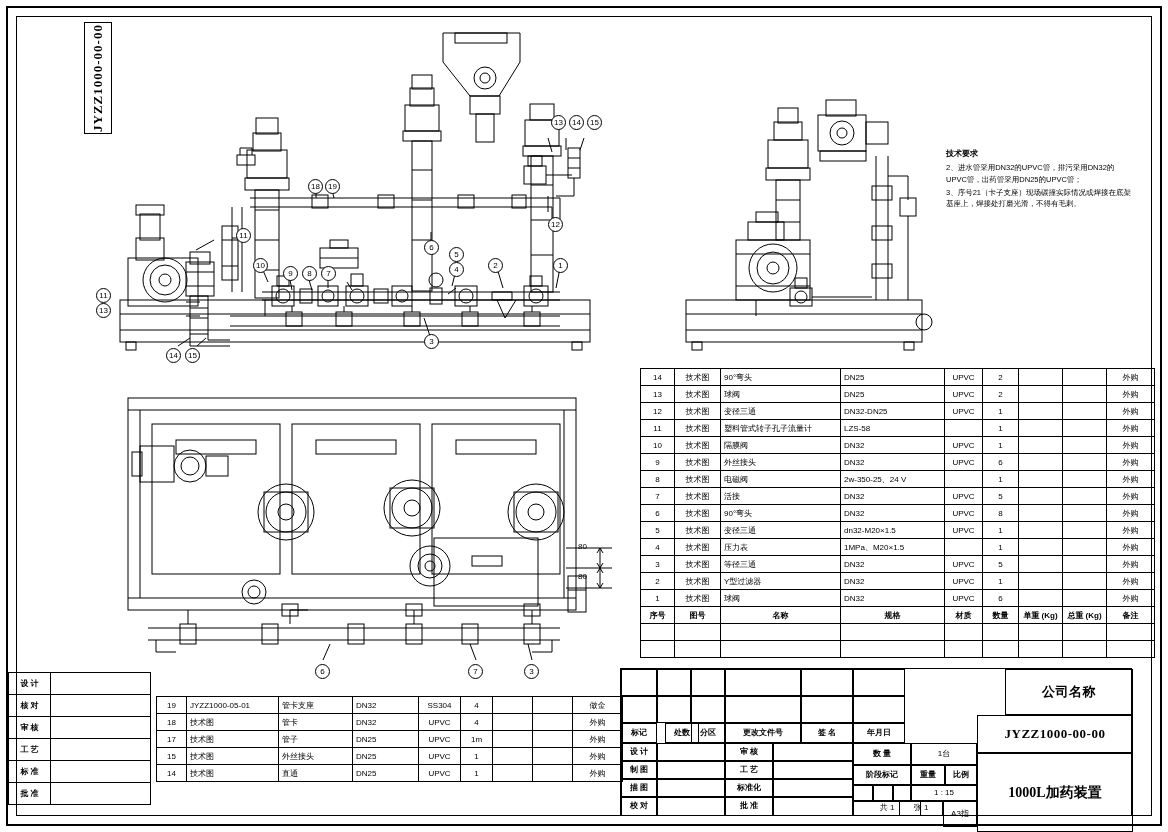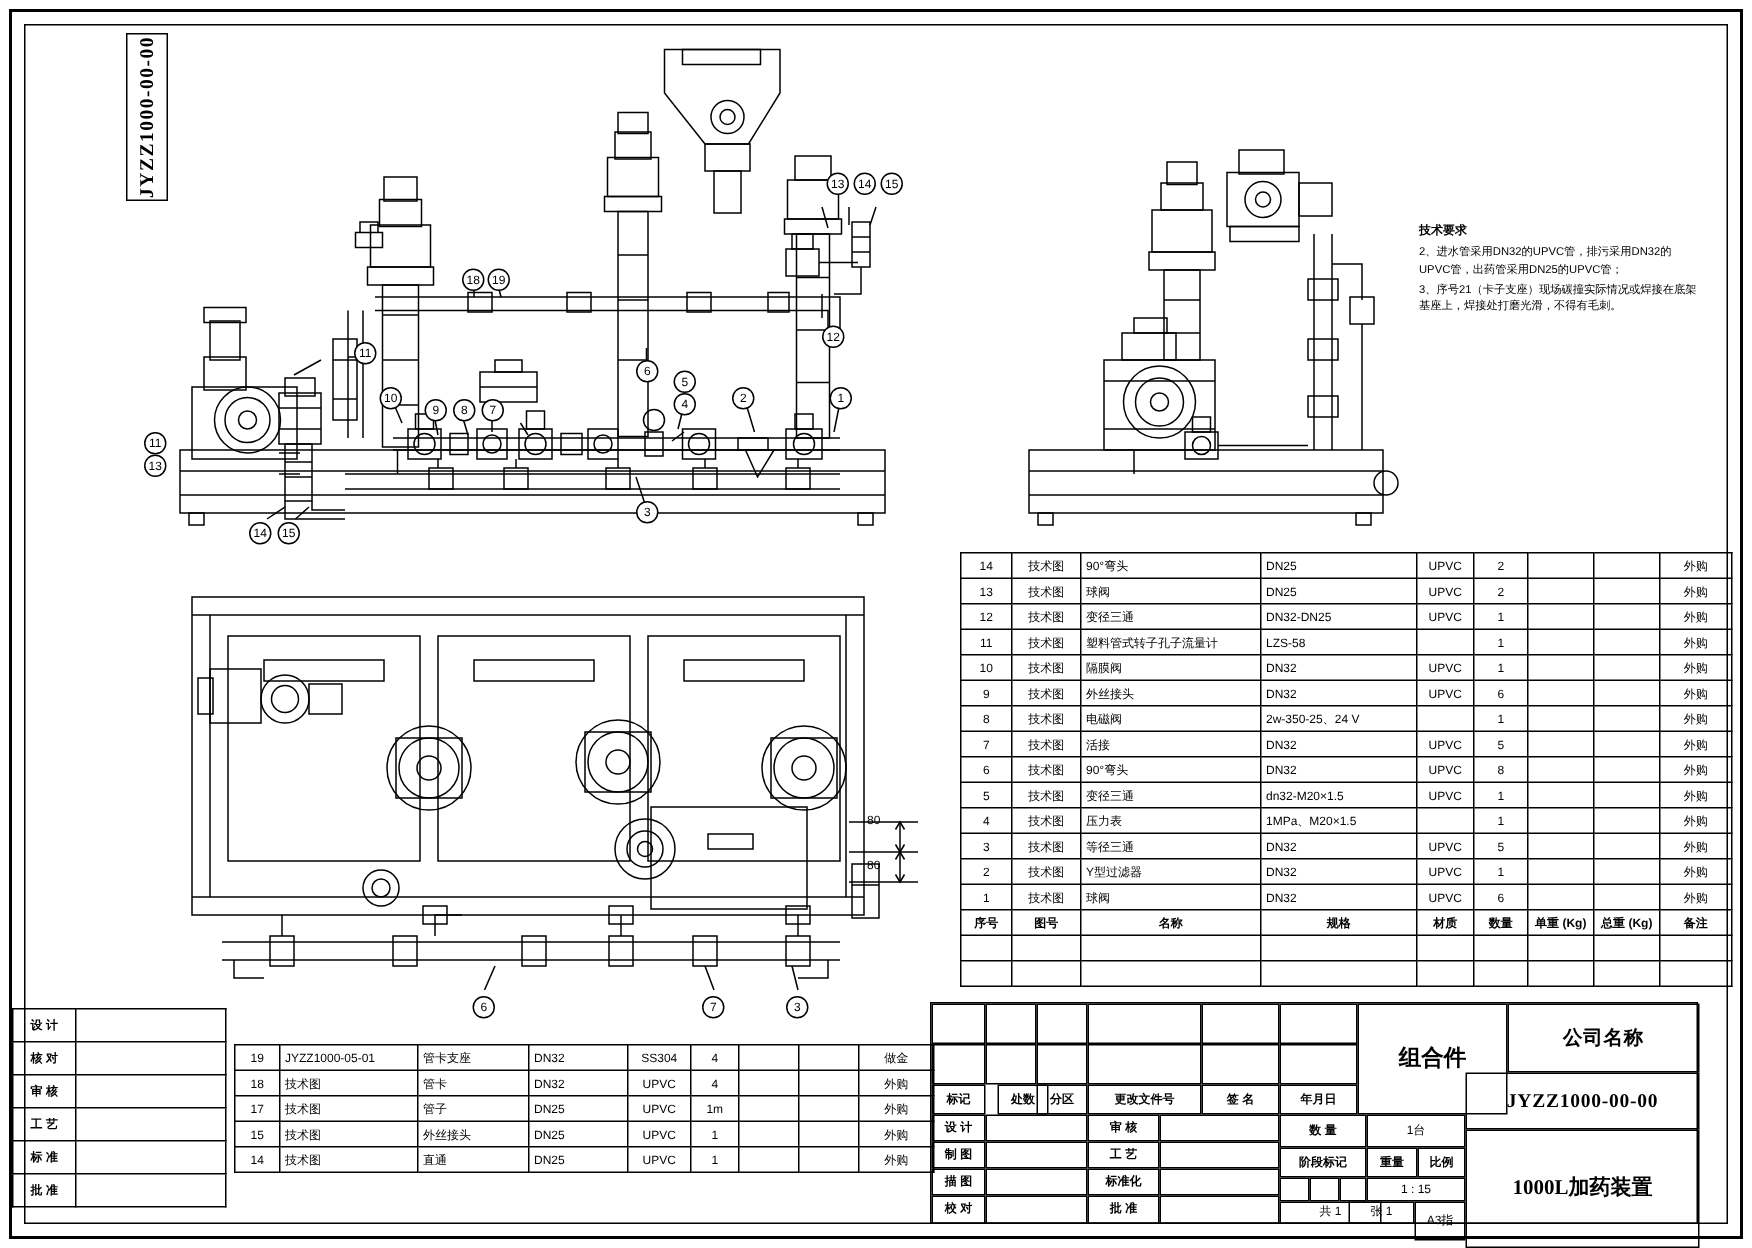--- a/index.html
+++ b/index.html
@@ -755,17 +755,16 @@
   <div class="tb-cell b" style="left:290px;top:96px;width:34px;height:20px">重量</div>
   <div class="tb-cell b" style="left:324px;top:96px;width:32px;height:20px">比例</div>
   <div class="tb-cell" style="left:232px;top:116px;width:20px;height:16px"></div>
   <div class="tb-cell" style="left:252px;top:116px;width:20px;height:16px"></div>
   <div class="tb-cell" style="left:272px;top:116px;width:18px;height:16px"></div>
   <div class="tb-cell" style="left:290px;top:116px;width:66px;height:16px">1 : 15</div>
   <div class="tb-cell" style="left:232px;top:132px;width:68px;height:15px">共  1</div>
   <div class="tb-cell" style="left:278px;top:132px;width:44px;height:15px">张  1</div>
   <div class="tb-cell" style="left:322px;top:132px;width:34px;height:26px">A3指</div>
 
-  <div class="tb-cell tb-big" style="left:284px;top:0;width:100px;height:74px">组合件</div>
   <div class="tb-cell tb-mid" style="left:384px;top:0;width:128px;height:46px">公司名称</div>
   <div class="tb-cell tb-mid" style="left:356px;top:46px;width:156px;height:38px">JYZZ1000-00-00</div>
   <div class="tb-cell tb-name" style="left:356px;top:84px;width:156px;height:79px">1000L加药装置</div>
 </div>
 
 </body></html>

